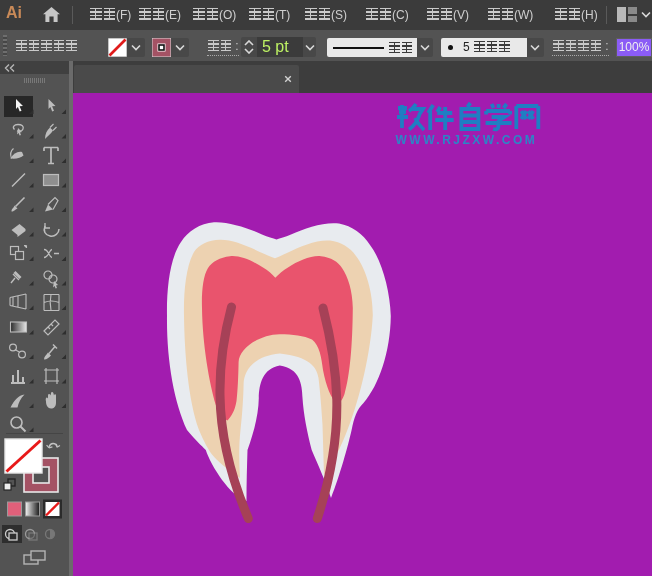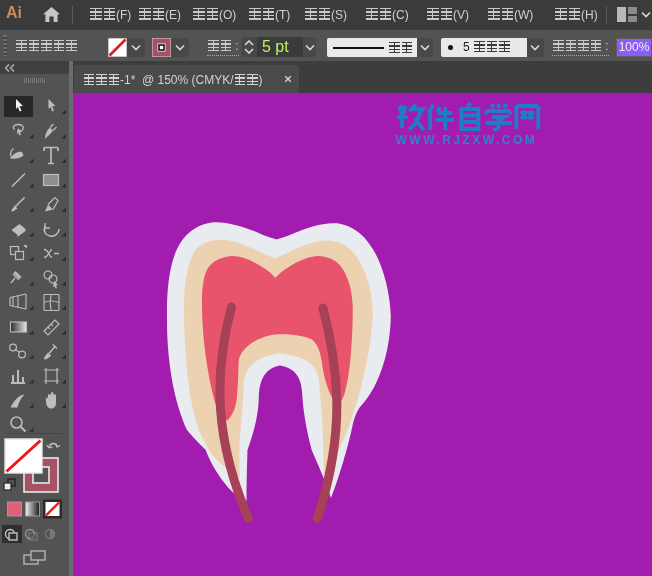--- a/index.html
+++ b/index.html
@@ -257,21 +257,20 @@
       </g>
       <g transform="translate(0,459)">
         <rect x="24" y="5" width="14" height="9" fill="none" stroke="#b5b5b5" stroke-width="1.4"></rect>
         <rect x="31" y="1" width="14" height="9" fill="#535353" stroke="#b5b5b5" stroke-width="1.4"></rect>
       </g>
     </svg>
   </div>
   <div id="tbedge"></div>
   <div id="tabbar">
       <div id="tab">
-    <div class="abs" style="left:9px;top:8.5px;white-space:nowrap"><i class="cj" style="--c:#d2d2d2"></i><i class="cj" style="--c:#d2d2d2"></i><i class="cj" style="--c:#d2d2d2"></i>-1*&nbsp; @ 150% (CMYK/<i class="cj" style="--c:#d2d2d2"></i><i class="cj" style="--c:#d2d2d2"></i>)</div>
     <svg class="abs" style="left:210px;top:10.5px" width="8" height="8" viewBox="0 0 10 10">
       <path d="M1.5,1.5 L8.5,8.5 M8.5,1.5 L1.5,8.5" stroke="#d2d2d2" stroke-width="1.7"></path>
     </svg>
   </div>
     </div>
   <div id="canvas">
     <svg class="abs" style="left:0;top:0" width="579" height="483" viewBox="73 93 579 483">
 
       <g stroke="#1f7ec3" stroke-width="3.8" fill="none" stroke-linecap="butt">
         <g transform="translate(396,102)">

